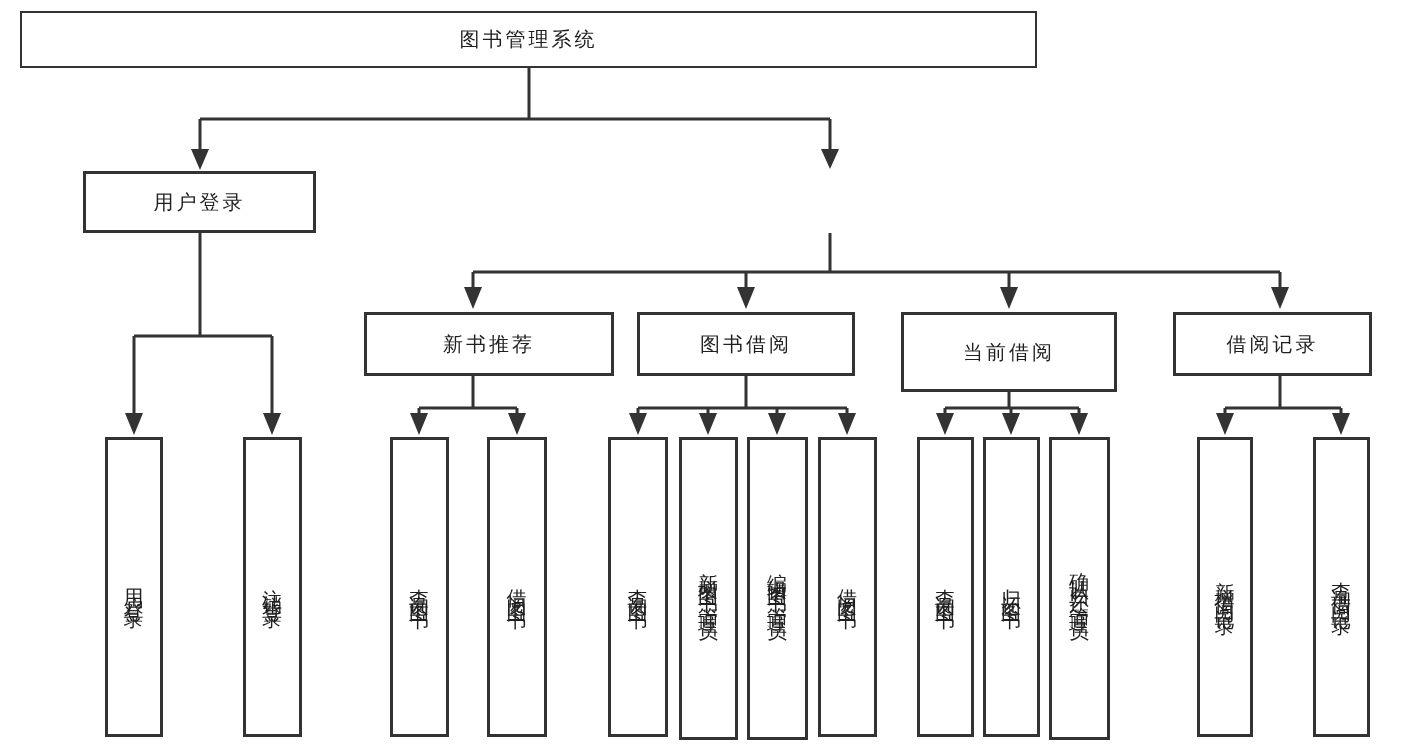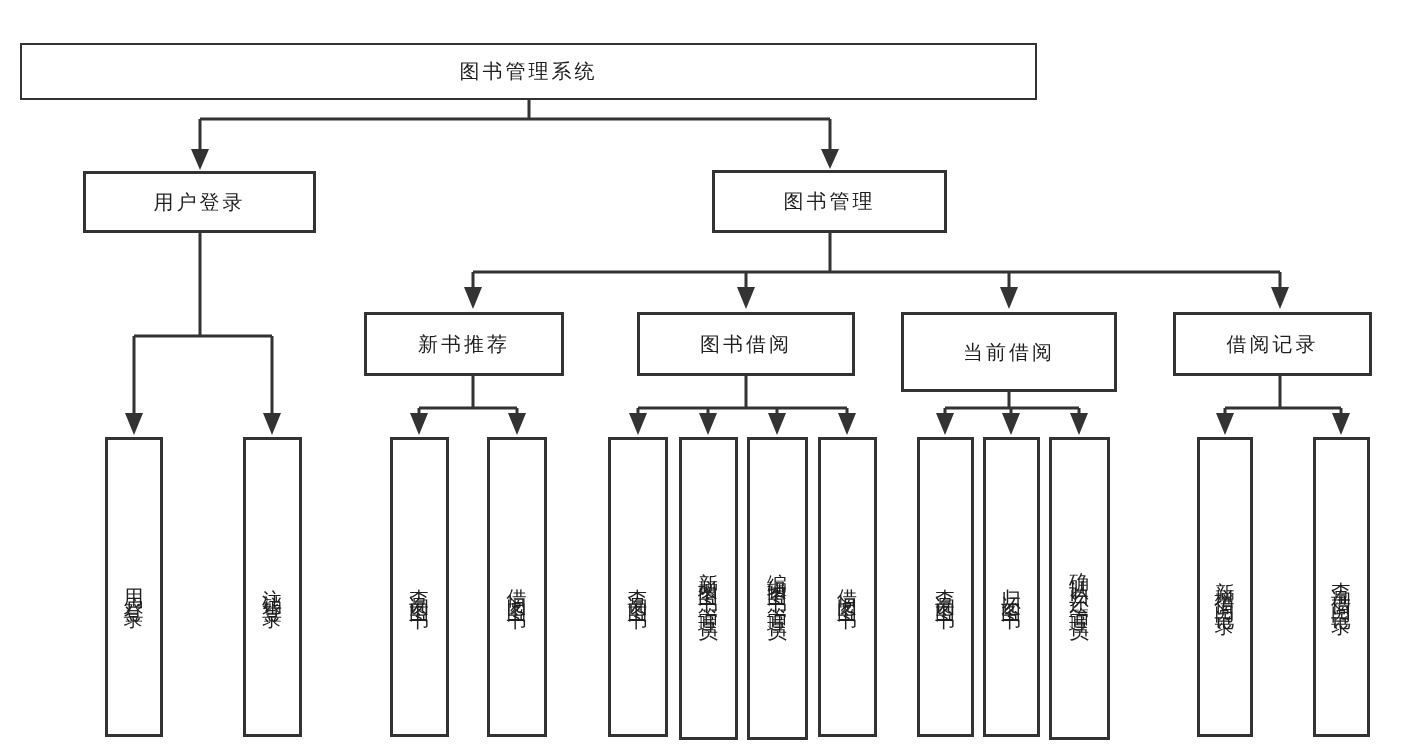--- a/index.html
+++ b/index.html
@@ -36,21 +36,21 @@
     background: #fff;
     border: 3px solid var(--line, #333);
     display: flex;
     align-items: center;
     justify-content: center;
     font-size: 20px;
     letter-spacing: 3px;
     color: var(--text, #1f1f1f);
     white-space: nowrap;
   }
-  .node.root { border-width: 2px; margin-top: 32px; }
+  .node.root { border-width: 2px; }
 
   .leaf {
     position: absolute;
     background: #fff;
     border: 3px solid var(--line, #333);
     display: flex;
     align-items: center;
     justify-content: center;
   }
   .leaf span {
@@ -109,25 +109,22 @@
       M1332,413 L1350,413 L1341,435 Z"></path>
   </svg>
 
   <div class="node root" style="left:20px; top:11px; width:1017px; height:57px;">
     <span>图书管理系统</span>
   </div>
 
   <div class="node" style="left:83px; top:171px; width:233px; height:62px;">
     <span>用户登录</span>
   </div>
-  <div class="node" style="left:712px; top:170px; width:235px; height:63px;">
-    <span>图书管理</span>
-  </div>
 
-  <div class="node" style="left:364px; top:312px; width:200px; height:64px;">
+  <div class="node" style="left:364px; top:312px; width:250px; height:64px;">
     <span>新书推荐</span>
   </div>
   <div class="node" style="left:637px; top:312px; width:218px; height:64px;">
     <span>图书借阅</span>
   </div>
   <div class="node" style="left:901px; top:312px; width:216px; height:80px;">
     <span>当前借阅</span>
   </div>
   <div class="node" style="left:1173px; top:312px; width:199px; height:64px;">
     <span>借阅记录</span>

